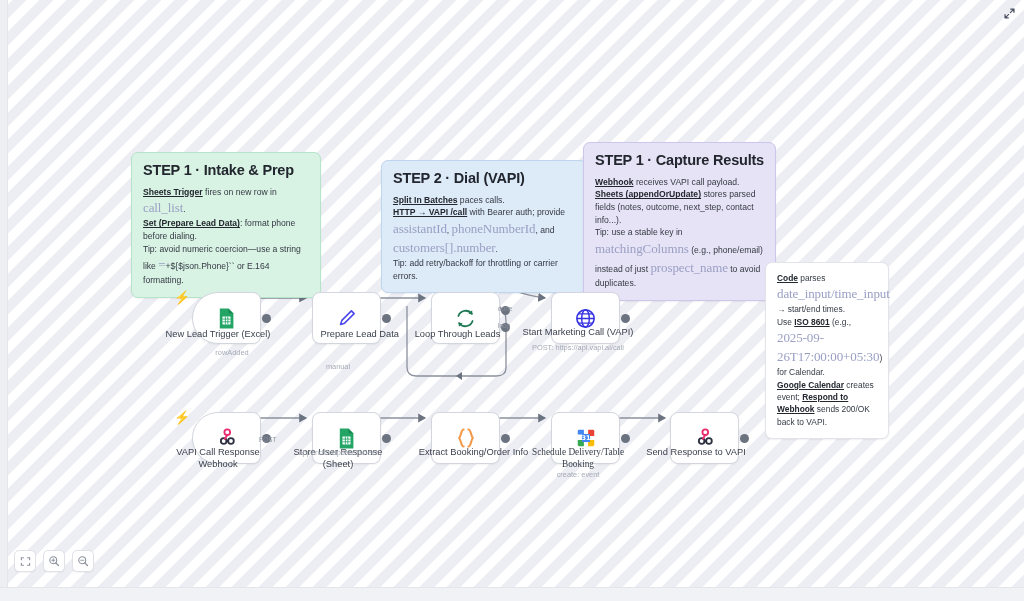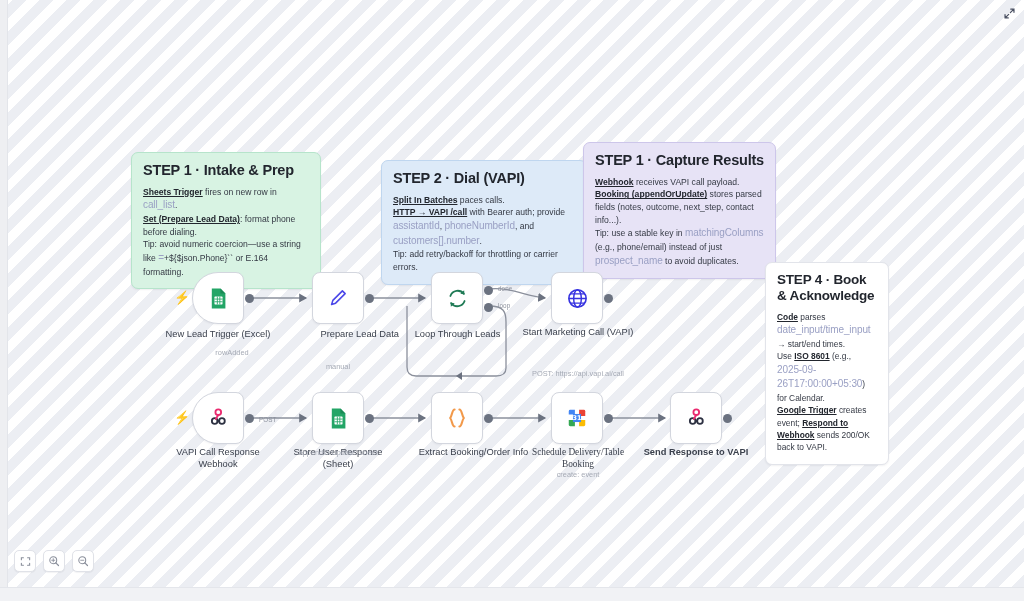--- a/index.html
+++ b/index.html
@@ -63,47 +63,48 @@
     line-height: 1.22;
   }
   .note p {
     margin: 0;
     font-size: 8.6px;
     line-height: 1.47;
     color: #343944;
   }
   .note b { font-weight: 700; color: #22262e; text-decoration: underline; }
   .note code {
-    font-family: Liberation Sans, sans-serif;
-    font-size: 10px;
+    font-family: Liberation Serif, serif;
+    font-size: 13px;
     color: #9aa0c4;
     letter-spacing: -.1px;
   }
 
   .note-1 { left:131px; top:152px; width:190px;
             background:#d8f3e3; border:1px solid #b6e4cb; }
   .note-2 { left:361px; top:160px; width:206px;
             background:#ddeaf8; border:1px solid #bfd6ef;margin-left:20px; }
   .note-3 { left:583px; top:142px; width:193px;
             background:#e7e3f6; border:1px solid #cdc6ea; }
   .note-4 { left:765px; top:262px; width:124px;
             background:#ffffff; border:1px solid #e2e4ea; }
   .note-4 h3 { font-size:13.5px; }
   .note-4 p  { font-size:8.4px; }
 
   
   .node {
     position: absolute;
-    width: 52px; height: 52px;
+    width: 69px; height: 52px;
     background: #fff;
     border: 1.4px solid #d3d6de;
     border-radius: 8px;
     display: flex; align-items: center; justify-content: center;
     box-shadow: 0 1px 2px rgba(20,25,40,.05);
     cursor: pointer;
+    margin-top: 20px;
   }
   .node.trigger {
     border-top-left-radius: 26px;
     border-bottom-left-radius: 26px;
   }
   .node .glyph { display:flex; align-items:center; justify-content:center; }
 
   .port {
     position: absolute;
     width: 9px; height: 9px;
@@ -205,25 +206,24 @@
   <div class="note note-1">
     <h3>STEP 1 · Intake &amp; Prep</h3>
     <p><b>Sheets Trigger</b><span> fires on new row in </span><code>call_list</code><span>.</span><br><b>Set (Prepare Lead Data)</b><span>: format phone before dialing.</span><br><span>Tip: avoid numeric coercion—use a string like </span><code>=</code><span>+${$json.Phone}`` or E.164 formatting.</span></p>
   </div>
   <div class="note note-2">
     <h3>STEP 2 · Dial (VAPI)</h3>
     <p><b>Split In Batches</b><span> paces calls.</span><br><b>HTTP → VAPI /call</b><span> with Bearer auth; provide </span><code>assistantId</code><span>, </span><code>phoneNumberId</code><span>, and </span><code>customers[].number</code><span>.</span><br><span>Tip: add retry/backoff for throttling or carrier errors.</span></p>
   </div>
   <div class="note note-3">
     <h3>STEP 1 · Capture Results</h3>
-    <p><b>Webhook</b><span> receives VAPI call payload.</span><br><b>Booking (appendOrUpdate)</b><span> stores parsed fields (notes, outcome, next_step, contact info...).</span><br><span>Tip: use a stable key in </span><code>matchingColumns</code><span> (e.g., phone/email) instead of just </span><code>prospect_name</code><span> to avoid duplicates.</span></p>
+    <p><b>Webhook</b><span> receives VAPI call payload.</span><br><b>Sheets (appendOrUpdate)</b><span> stores parsed fields (notes, outcome, next_step, contact info...).</span><br><span>Tip: use a stable key in </span><code>matchingColumns</code><span> (e.g., phone/email) instead of just </span><code>prospect_name</code><span> to avoid duplicates.</span></p>
   </div>
   <div class="note note-4">
-    <h3>STEP 4 · Book &amp; Acknowledge</h3>
-    <p><b>Code</b><span> parses </span><code>date_input</code><code>/</code><code>time_input</code><span> → start/end times.</span><br><span>Use </span><b>ISO 8601</b><span> (e.g., </span><code>2025-09-26T17:00:00+05:30</code><span>) for Calendar.</span><br><b>Google Trigger</b><span> creates event; </span><b>Respond to Webhook</b><span> sends 200/OK back to VAPI.</span></p>
+    <p><b>Code</b><span> parses </span><code>date_input</code><code>/</code><code>time_input</code><span> → start/end times.</span><br><span>Use </span><b>ISO 8601</b><span> (e.g., </span><code>2025-09-26T17:00:00+05:30</code><span>) for Calendar.</span><br><b>Google Calendar</b><span> creates event; </span><b>Respond to Webhook</b><span> sends 200/OK back to VAPI.</span></p>
   </div>
 
   <div class="bolt" style="left:174px; top:291px;">⚡</div>
   <div class="node trigger" style="left:192px; top:272px;">
     <span class="glyph">
       <svg width="23" height="23" viewBox="0 0 24 24">
         <path d="M5 1.5h9l5.2 5.2V22.5H5z" fill="#23a566"></path>
         <path d="M14 1.5l5.2 5.2H14z" fill="#1a8a55"></path>
         <rect x="7.8" y="10" width="8.4" height="8.2" rx=".6" fill="#fff"></rect>
         <path d="M7.8 12.6h8.4M7.8 15.4h8.4M10.8 10v8.2M13.4 10v8.2" stroke="#23a566" stroke-width=".9"></path>
@@ -268,21 +268,21 @@
       <svg width="23" height="23" viewBox="0 0 24 24">
         <circle cx="12" cy="12" r="9" fill="none" stroke="#3733e0" stroke-width="1.7"></circle>
         <ellipse cx="12" cy="12" rx="4" ry="9" fill="none" stroke="#3733e0" stroke-width="1.5"></ellipse>
         <path d="M3 12h18M4.4 7.2h15.2M4.4 16.8h15.2" stroke="#3733e0" stroke-width="1.4" fill="none"></path>
       </svg>
     </span>
     <div class="port in"></div>
     <div class="port out"></div>
   </div>
   <div class="node-label" style="left:519px; top:326px; width:118px;">Start Marketing Call (VAPI)</div>
-  <div class="node-sub" style="left:511px; top:343px; width:134px;margin-top:26px;">POST: https://api.vapi.ai/call</div>
+  <div class="node-sub" style="left:511px; top:343px; width:134px;">POST: https://api.vapi.ai/call</div>
 
   <div class="bolt" style="left:174px; top:411px;">⚡</div>
   <div class="node trigger" style="left:192px; top:392px;">
     <span class="glyph">
       <svg width="22" height="22" viewBox="0 0 24 24">
         <circle cx="8.4" cy="15.3" r="3.1" fill="none" stroke="#2d3142" stroke-width="2"></circle>
         <circle cx="16.3" cy="15.3" r="3.1" fill="none" stroke="#2d3142" stroke-width="2"></circle>
         <circle cx="12.3" cy="5.6" r="3.1" fill="none" stroke="#ea2a6f" stroke-width="2"></circle>
         <path d="M12.3 8.7L9.6 13" stroke="#ea2a6f" stroke-width="2" fill="none" stroke-linecap="round"></path>
         <path d="M11.4 15.3h2.0" stroke="#2d3142" stroke-width="2" stroke-linecap="round"></path>
@@ -344,21 +344,21 @@
         <circle cx="8.4" cy="15.3" r="3.1" fill="none" stroke="#2d3142" stroke-width="2"></circle>
         <circle cx="16.3" cy="15.3" r="3.1" fill="none" stroke="#2d3142" stroke-width="2"></circle>
         <circle cx="12.3" cy="5.6" r="3.1" fill="none" stroke="#ea2a6f" stroke-width="2"></circle>
         <path d="M12.3 8.7L9.6 13" stroke="#ea2a6f" stroke-width="2" fill="none" stroke-linecap="round"></path>
         <path d="M11.4 15.3h2.0" stroke="#2d3142" stroke-width="2" stroke-linecap="round"></path>
       </svg>
     </span>
     <div class="port in"></div>
     <div class="port out"></div>
   </div>
-  <div class="node-label" style="left:636px; top:446px; width:120px;font-weight:bold;">Send Response to VAPI</div>
+  <div class="node-label" style="left:636px; top:446px; width:120px;">Send Response to VAPI</div>
 
   <div class="ctrls">
     <div class="ctrl">
       <svg width="11" height="11" viewBox="0 0 16 16">
         <path d="M2 5.5V2.5h3M14 5.5V2.5h-3M2 10.5v3h3M14 10.5v3h-3" stroke="#8b909c" stroke-width="1.6" fill="none" stroke-linecap="round"></path>
       </svg>
     </div>
     <div class="ctrl">
       <svg width="12" height="12" viewBox="0 0 16 16">
         <circle cx="7" cy="7" r="4.6" fill="none" stroke="#8b909c" stroke-width="1.4"></circle>

